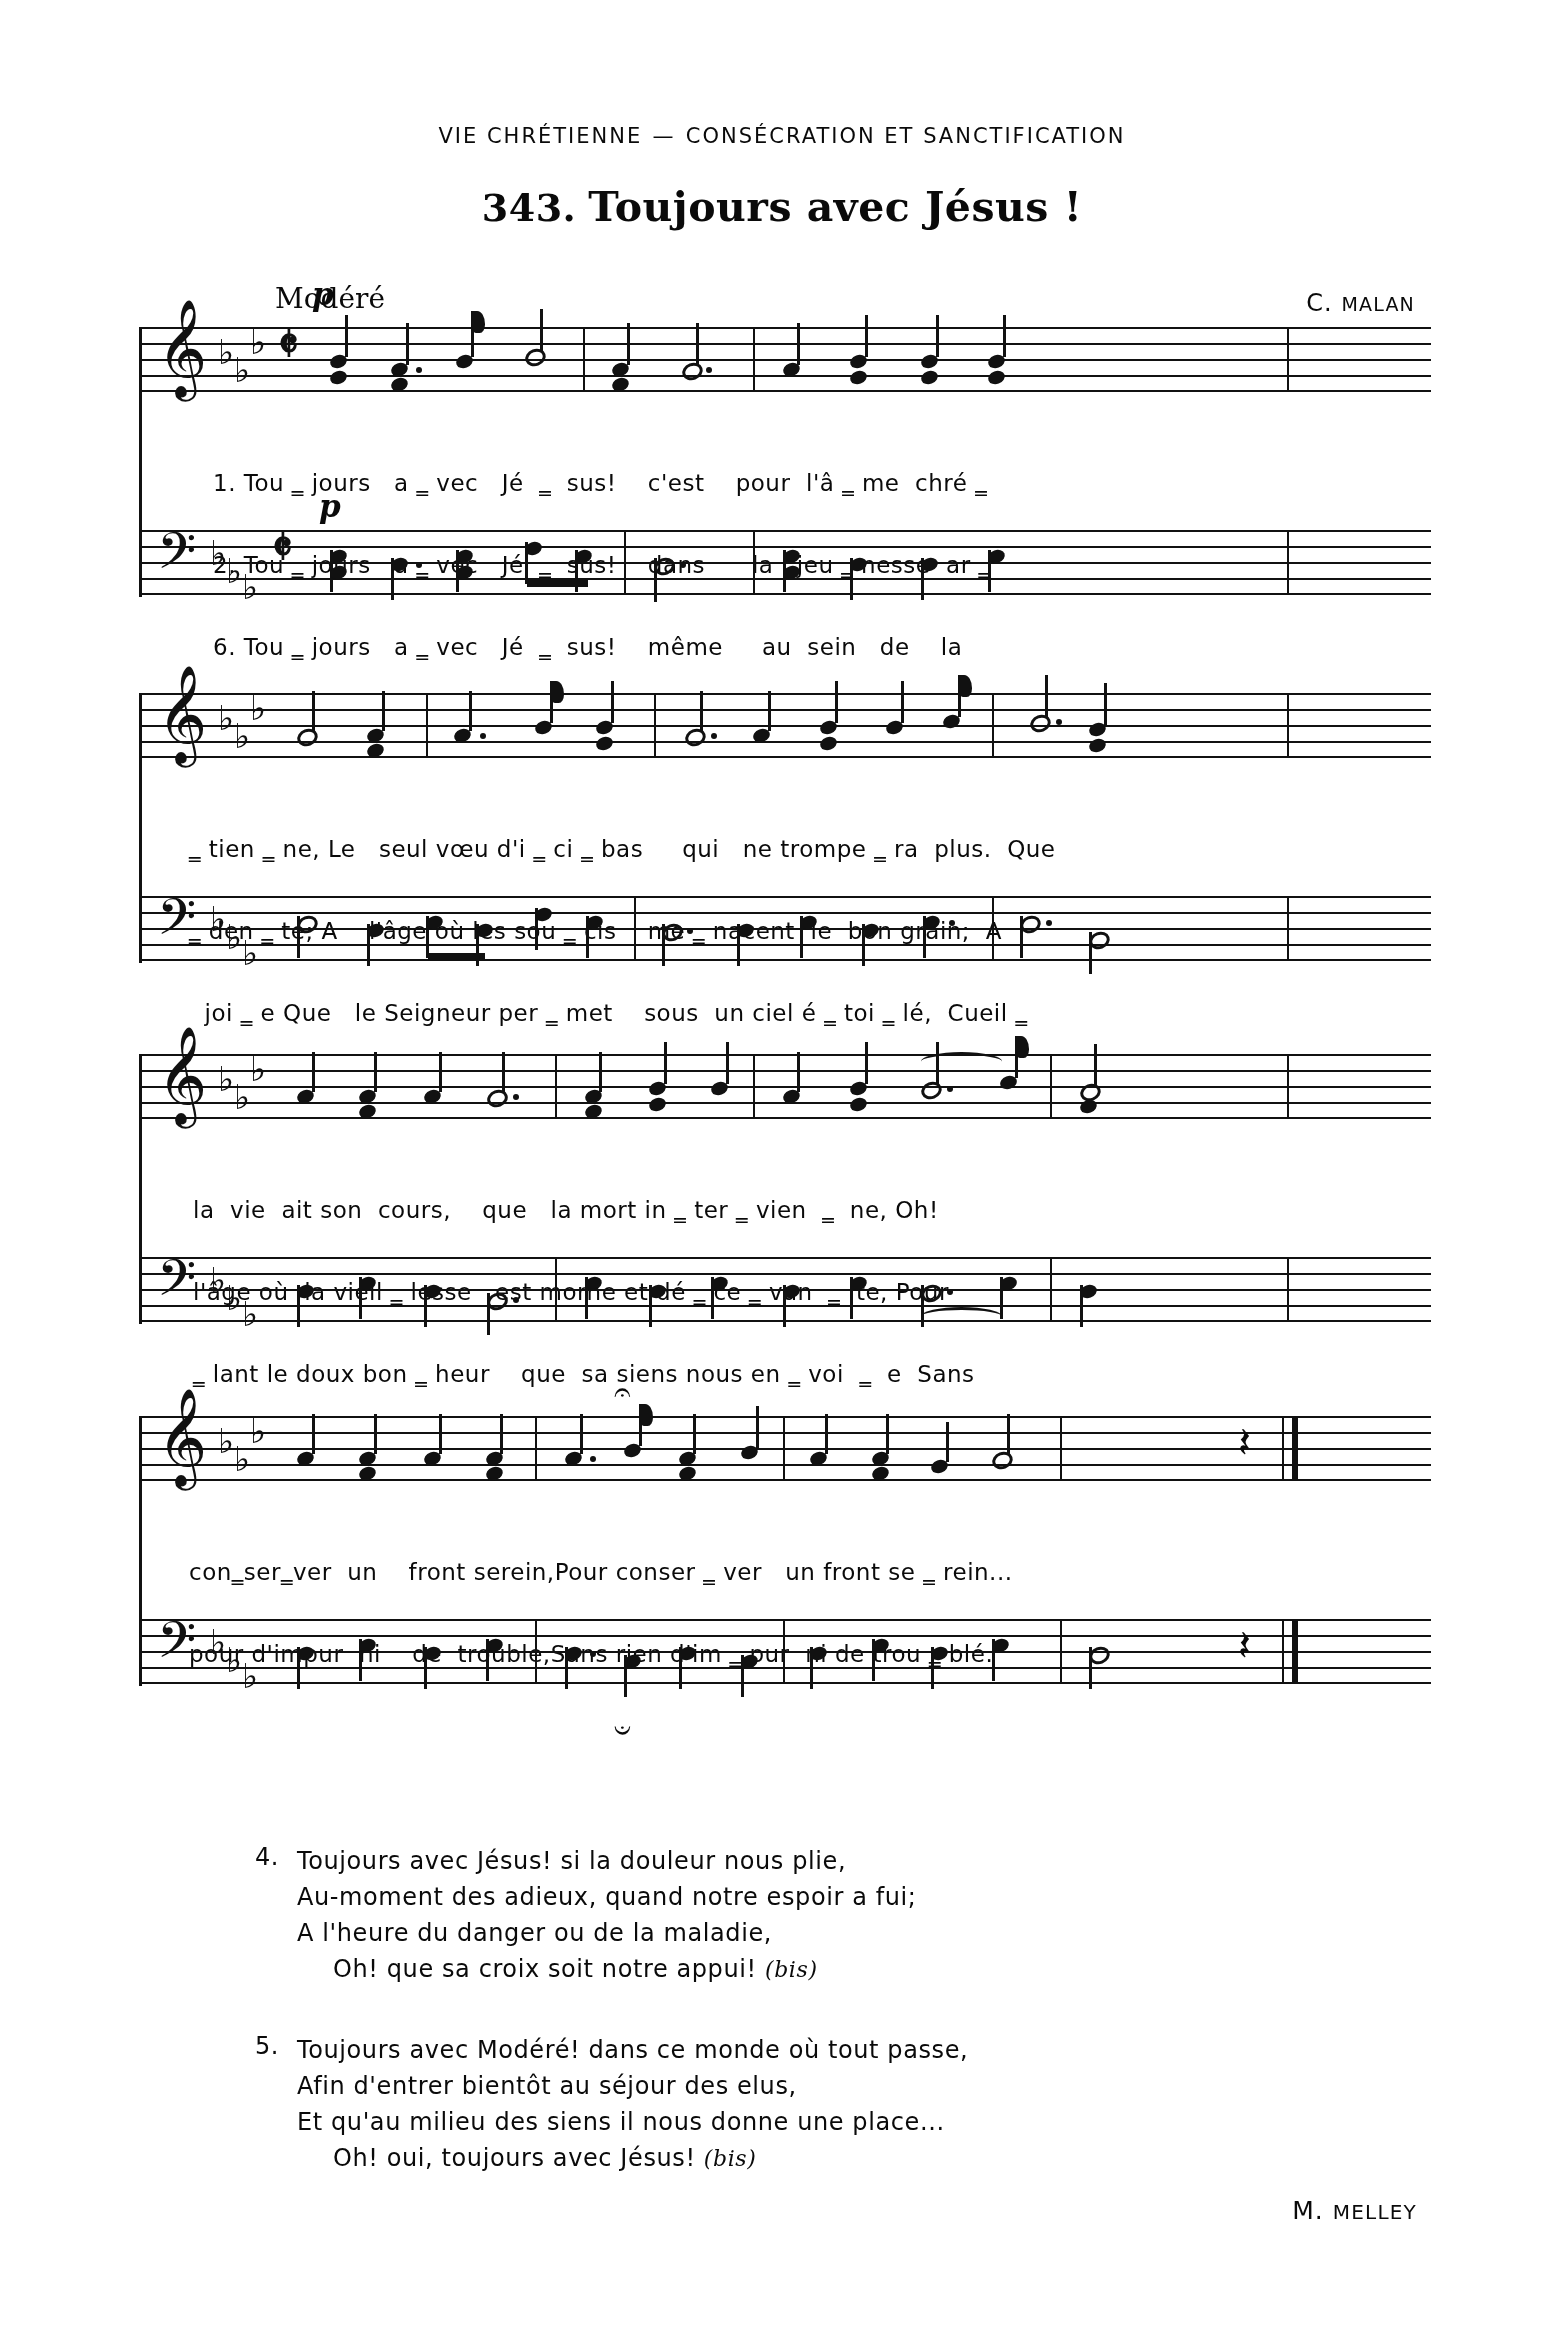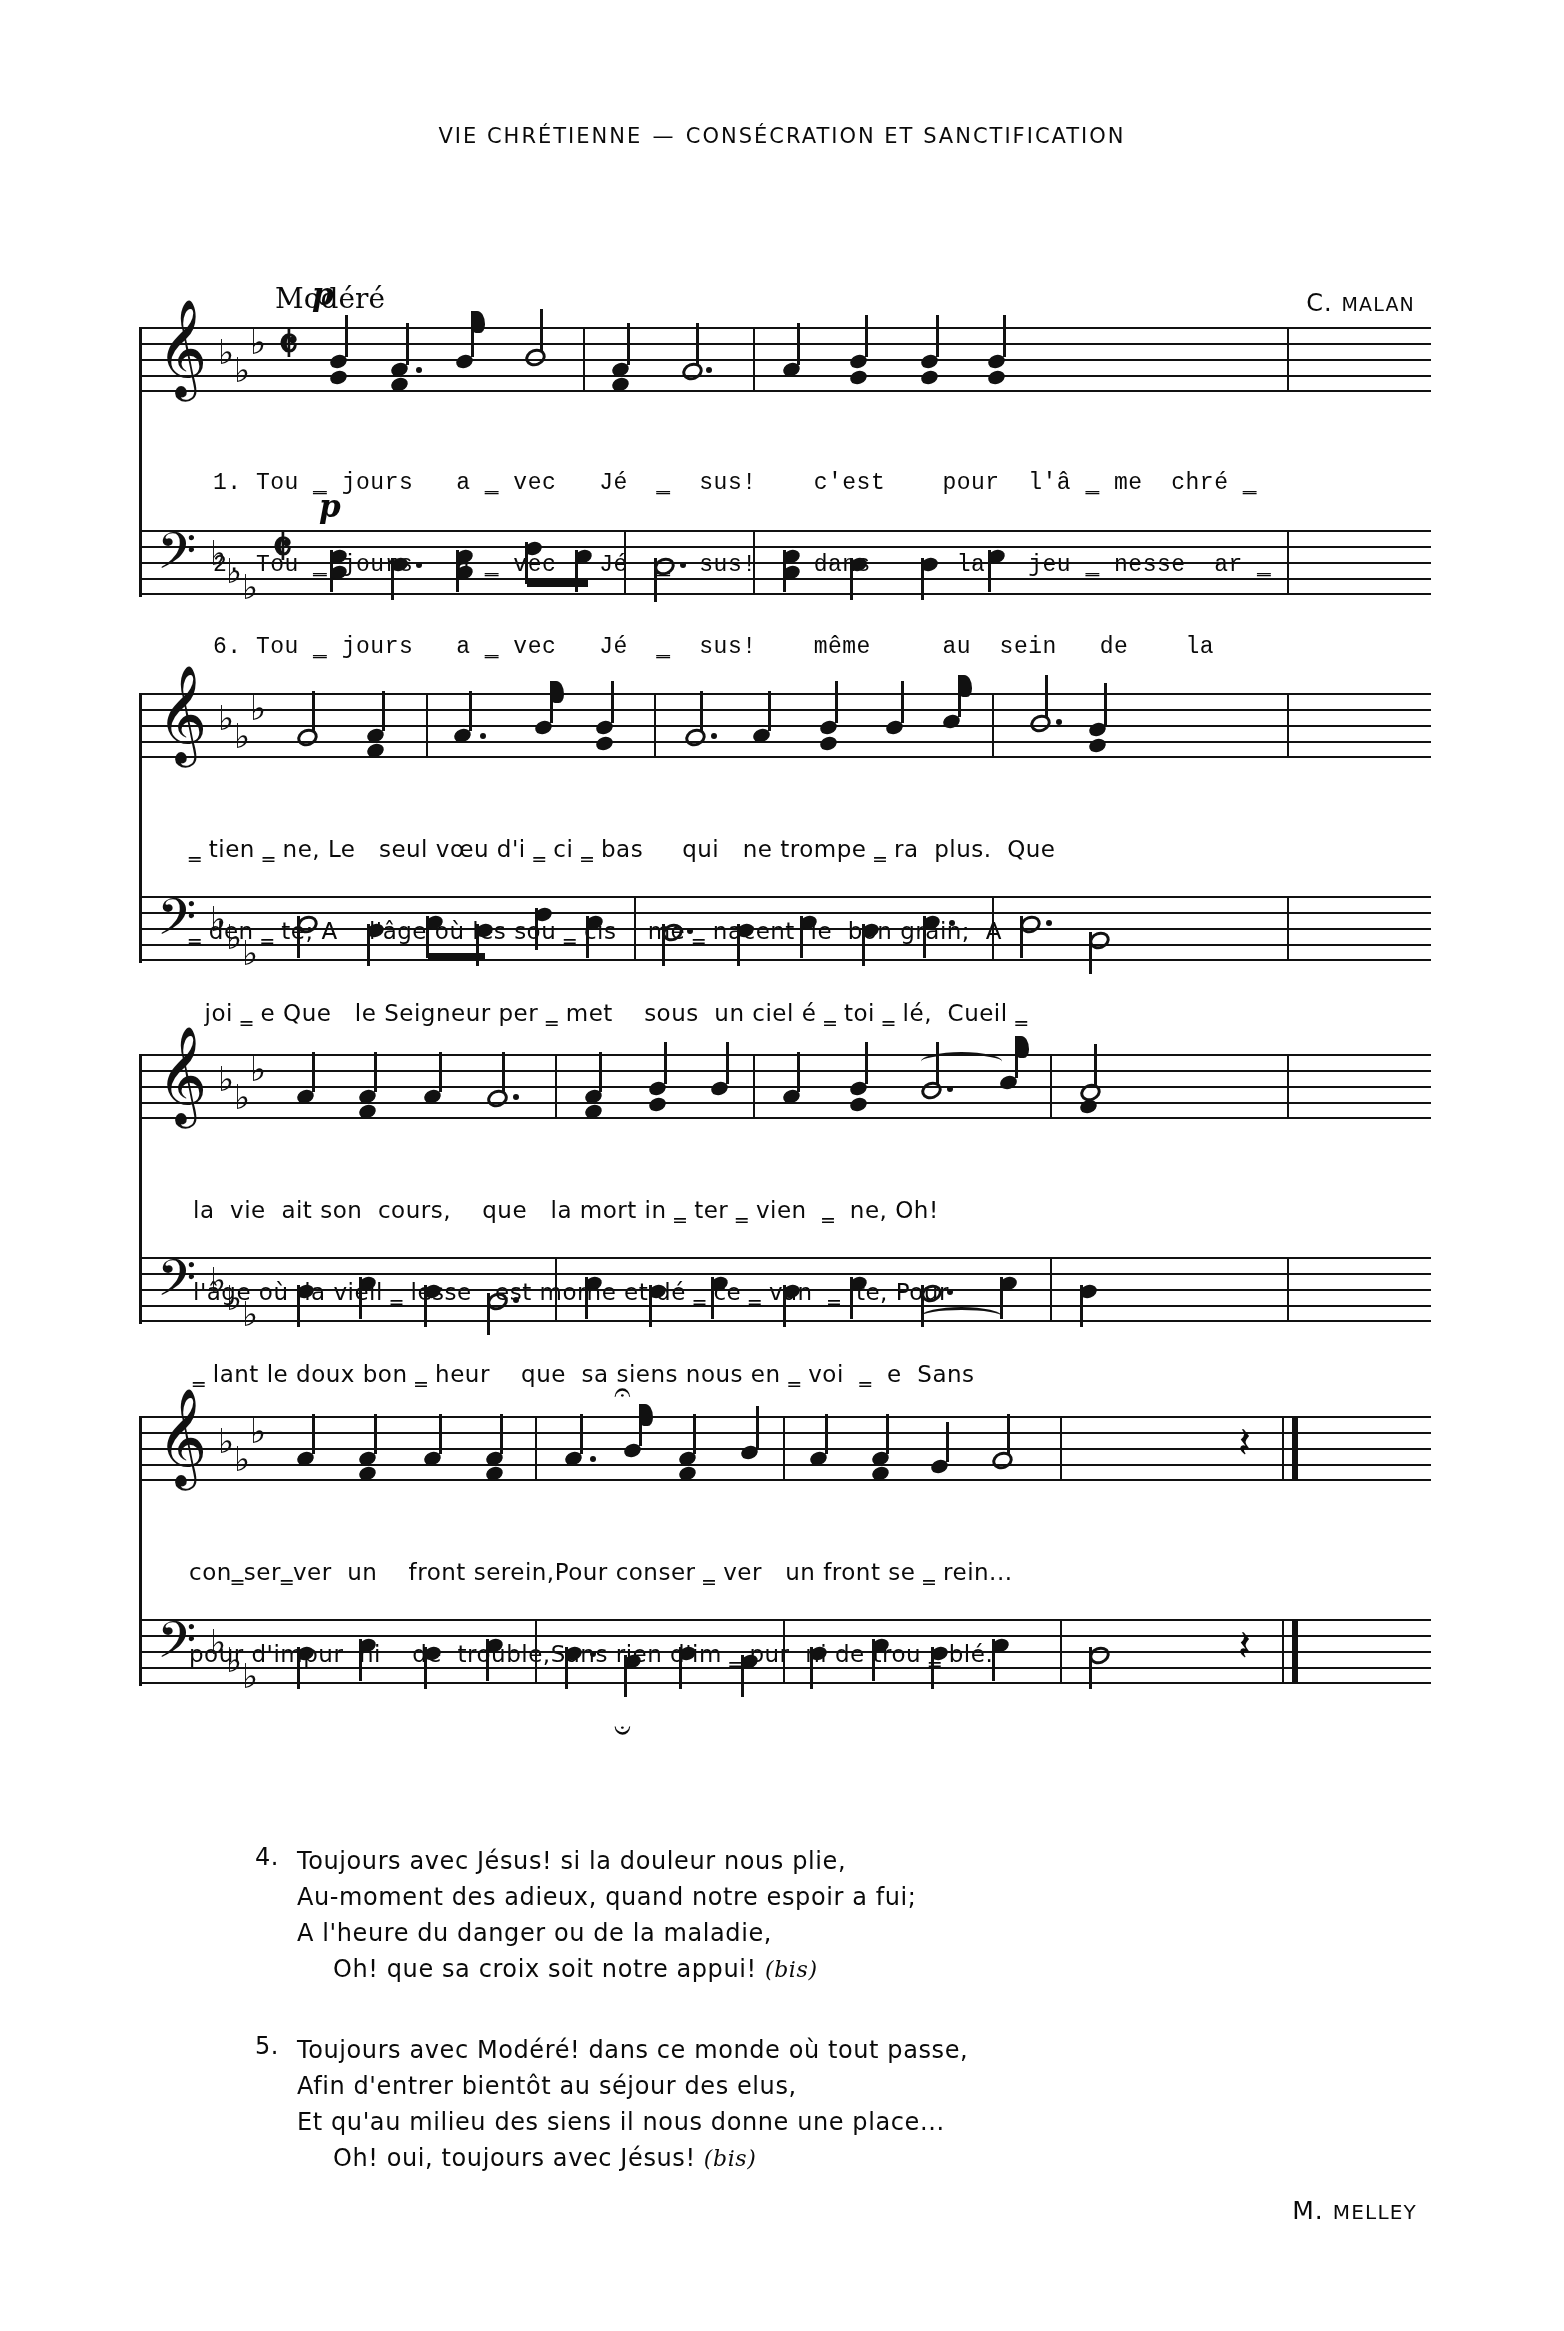--- a/index.html
+++ b/index.html
@@ -243,20 +243,23 @@
 <body>
 
 <div class="page">
 
   <div class="running-head">
     <span class="sc">VIE CHRÉTIENNE</span>
     <span class="sc">—</span>
     <span class="sc">CONSÉCRATION ET SANCTIFICATION</span>
   </div>
 
+  <div class="hymn-title">
+    <span class="hymn-number">343.</span><span>Toujours avec Jésus !</span>
+  </div>
 
   <div class="tempo">Modéré</div>
   <div class="composer">
     <span>C.</span>
     <span class="small">MALAN</span>
   </div>
 
   <div class="system" style="top:327px;">
 
     <div class="staff" style="position:absolute; top:0px;">
@@ -299,21 +302,21 @@
       <div class="note" style="left:782px; top:28px;"></div>
         <div class="stem" style="left:797px; top:-12px; height:42px;"></div>
       <div class="note" style="left:782px; top:44px;"></div>
       <div class="note" style="left:849px; top:28px;"></div>
         <div class="stem" style="left:864px; top:-12px; height:42px;"></div>
       <div class="note" style="left:849px; top:44px;"></div>
       <div class="barline" style="left:1148px;"></div>
       <div class="dyn" style="left:173px; top:-51px;">p</div>
     </div>
 
-    <div class="lyric-block" style="left:74px; top:91px;font-family:Liberation Mono, monospace;">
+    <div class="lyric-block" style="left:74px; top:91px;">
       <div class="lyric-line">1. Tou ‗ jours   a ‗ vec   Jé  ‗  sus!    c'est    pour  l'â ‗ me  chré ‗</div>
       <div class="lyric-line">2. Tou ‗ jours   a ‗ vec   Jé  ‗  sus!    dans      la   jeu ‗ nesse  ar ‗</div>
       <div class="lyric-line">6. Tou ‗ jours   a ‗ vec   Jé  ‗  sus!    même     au  sein   de    la</div>
     </div>
 
     <div class="staff" style="position:absolute; top:203px;">
       <div class="line"></div>
         <div class="line"></div>
         <div class="line"></div>
         <div class="line"></div>

